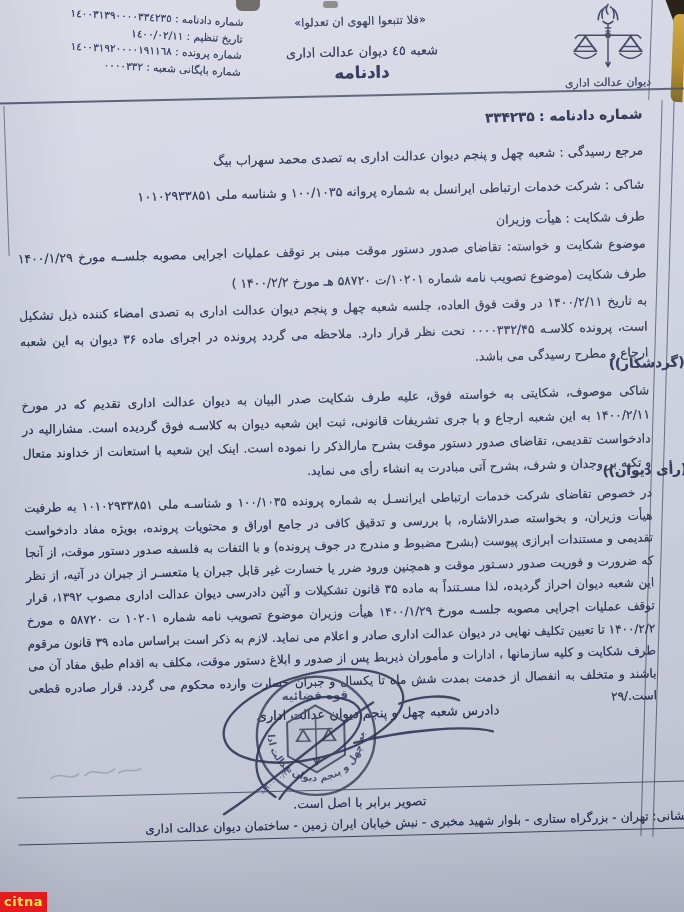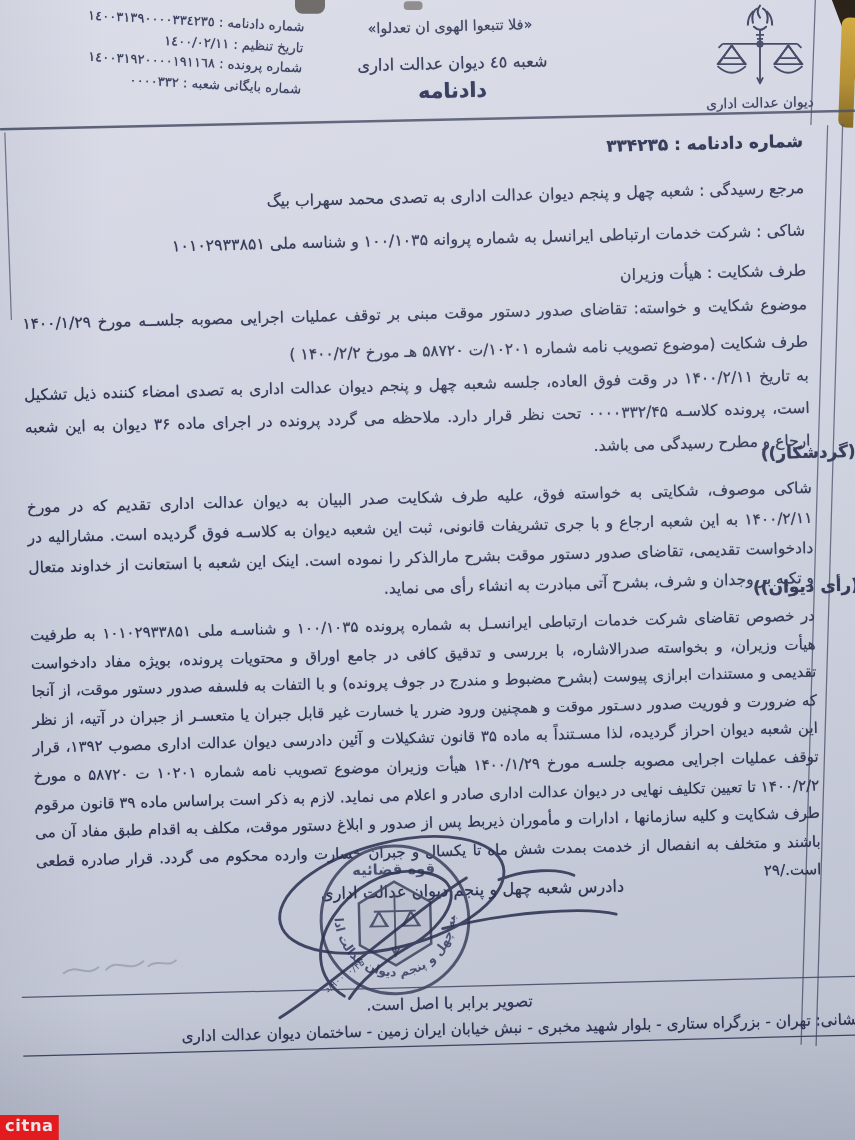--- a/index.html
+++ b/index.html
@@ -51,21 +51,21 @@
   .h-ray{top:364px;left:0;width:684px;text-align:center;font-size:13.5px;font-weight:bold;}
   .ray{top:384px;font-size:12px;line-height:22.6px;}
   .judge{position:absolute;right:200px;top:601px;font-size:13px;color:#2e3454;white-space:nowrap;}
   .stampsvg{position:absolute;left:236px;top:566px;width:128px;height:128px;opacity:.92;}
   .sigsvg{position:absolute;left:170px;top:540px;width:320px;height:200px;}
   .faintnote{position:absolute;left:28px;top:640px;width:100px;height:40px;opacity:.25;}
   .frule{position:absolute;left:0;top:684px;width:684px;height:1.4px;background:#3f4560;opacity:.85;}
   .certify{position:absolute;left:0;top:690px;width:684px;text-align:center;font-size:12.6px;color:#31375a;}
   .addr{position:absolute;left:0;top:712px;width:670px;direction:rtl;text-align:right;padding:0 40px 5px 0;font-size:12.2px;color:#2e3454;border-bottom:1.6px solid #3f4560;white-space:nowrap;overflow:visible;}
   
-  .citna{position:absolute;left:0;top:892px;width:47px;height:20px;background:#e31a1e;color:#e5e5e5;
+  .citna{position:absolute;left:0;top:892px;width:47px;height:20px;background:#e31a1e;color:#fde047;
     font-family:"DejaVu Sans",sans-serif;font-weight:bold;font-size:13px;line-height:19px;text-align:center;
     letter-spacing:.5px;text-transform:lowercase;direction:ltr;}
   svg text{font-family:"DejaVu Sans",sans-serif;}
 </style>
 </head>
 <body>
 
 <div class="paper">
 
   <div class="abs corner-dark"></div>

